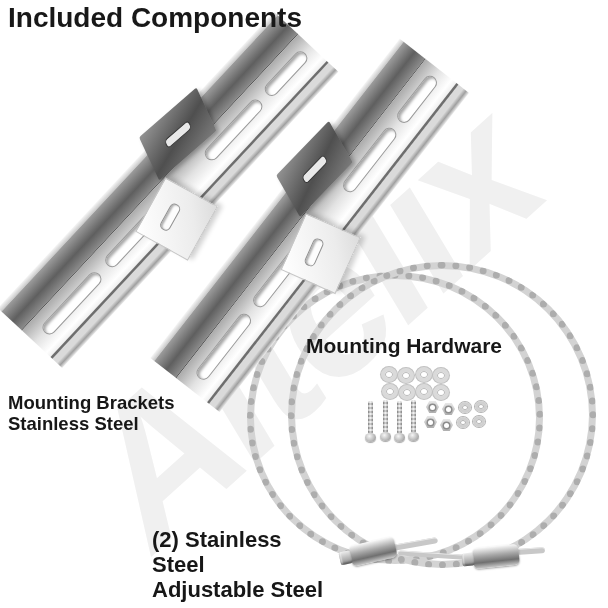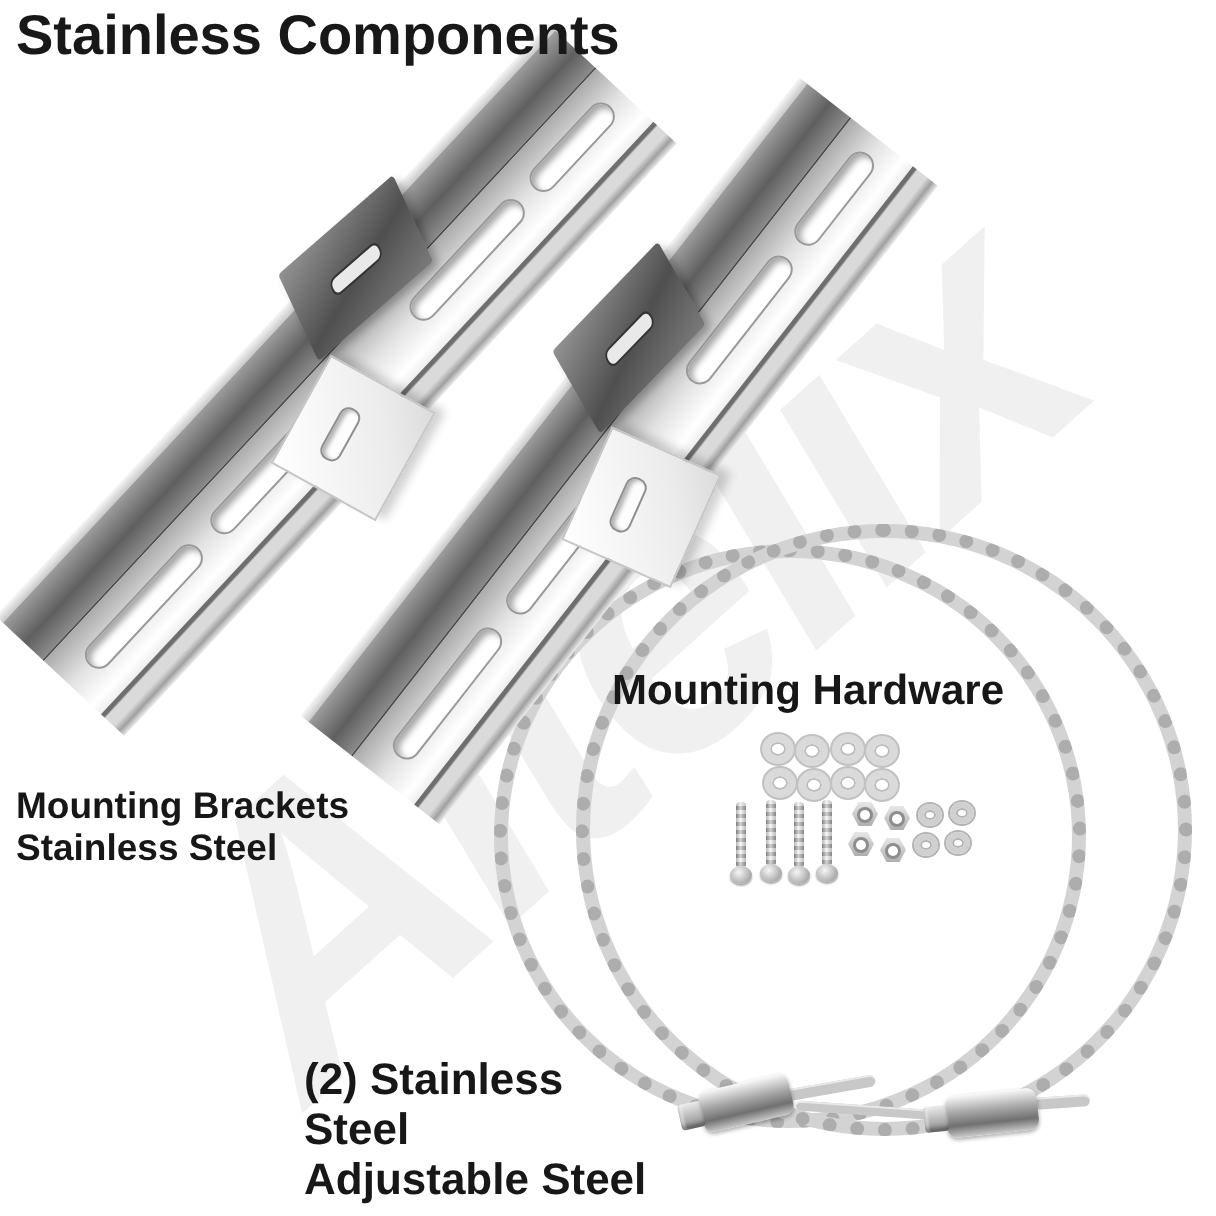--- a/index.html
+++ b/index.html
@@ -100,21 +100,21 @@
             border:3px solid #d0d0d0; background:transparent;
             box-shadow:0 0 0 1px #b3b3b3, inset 0 0 0 1px #b3b3b3; }
 </style>
 </head>
 <body>
 
 <div class="canvas">
 
   <div class="watermark">Altelix</div>
 
-  <h1 class="page-title">Stainless Components</h1>
+  <h1 class="page-title">Included Components</h1>
 
   <div class="band band-1"></div>
   <div class="band band-2"></div>
   <div class="tail tail-1"></div>
   <div class="tail tail-2"></div>
   <div class="tail tail-3"></div>
   <div class="clamp clamp-1"></div>
   <div class="clamp clamp-2"></div>
 
   <div class="bracket bracket-1">

